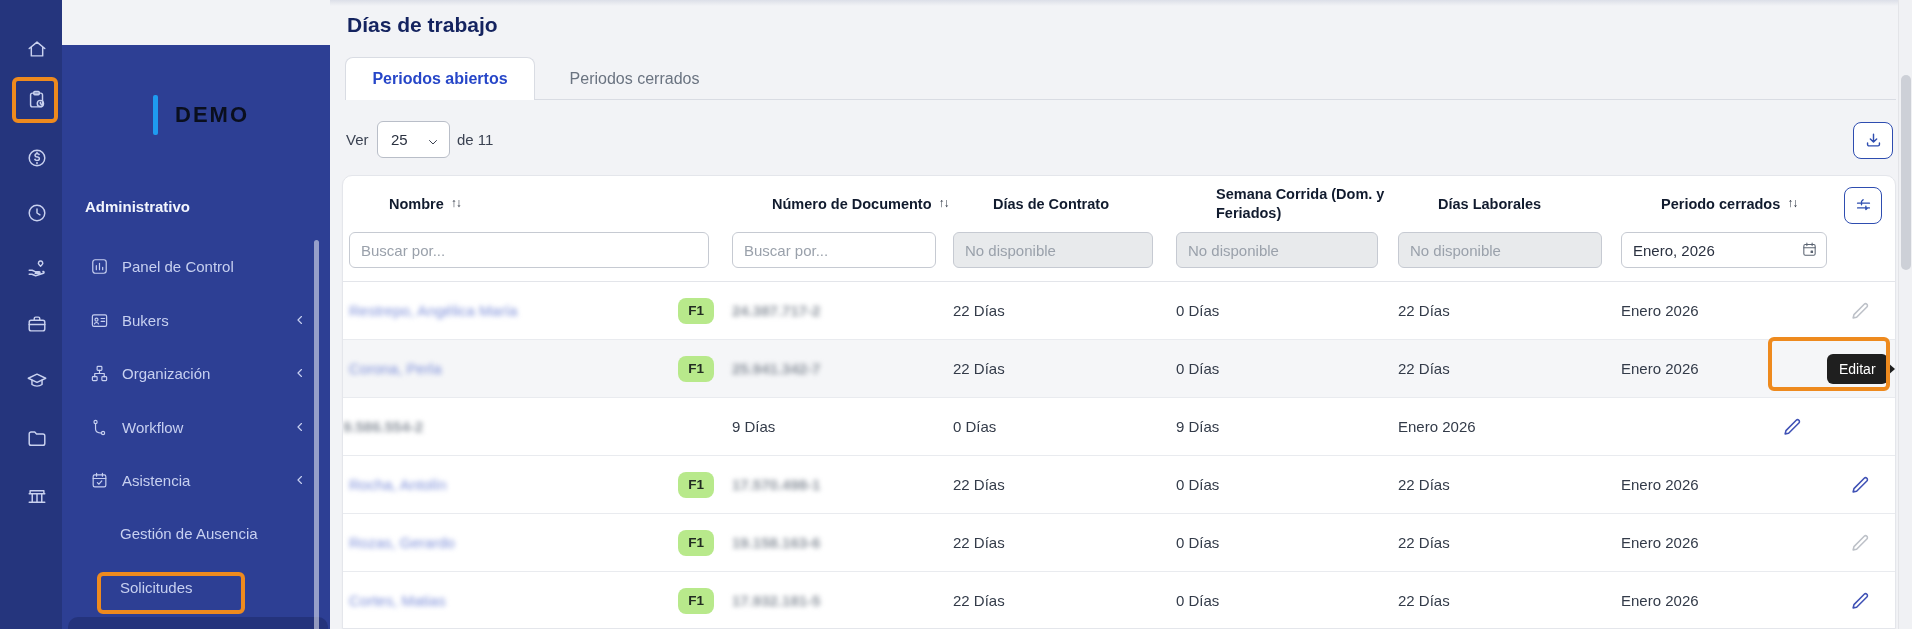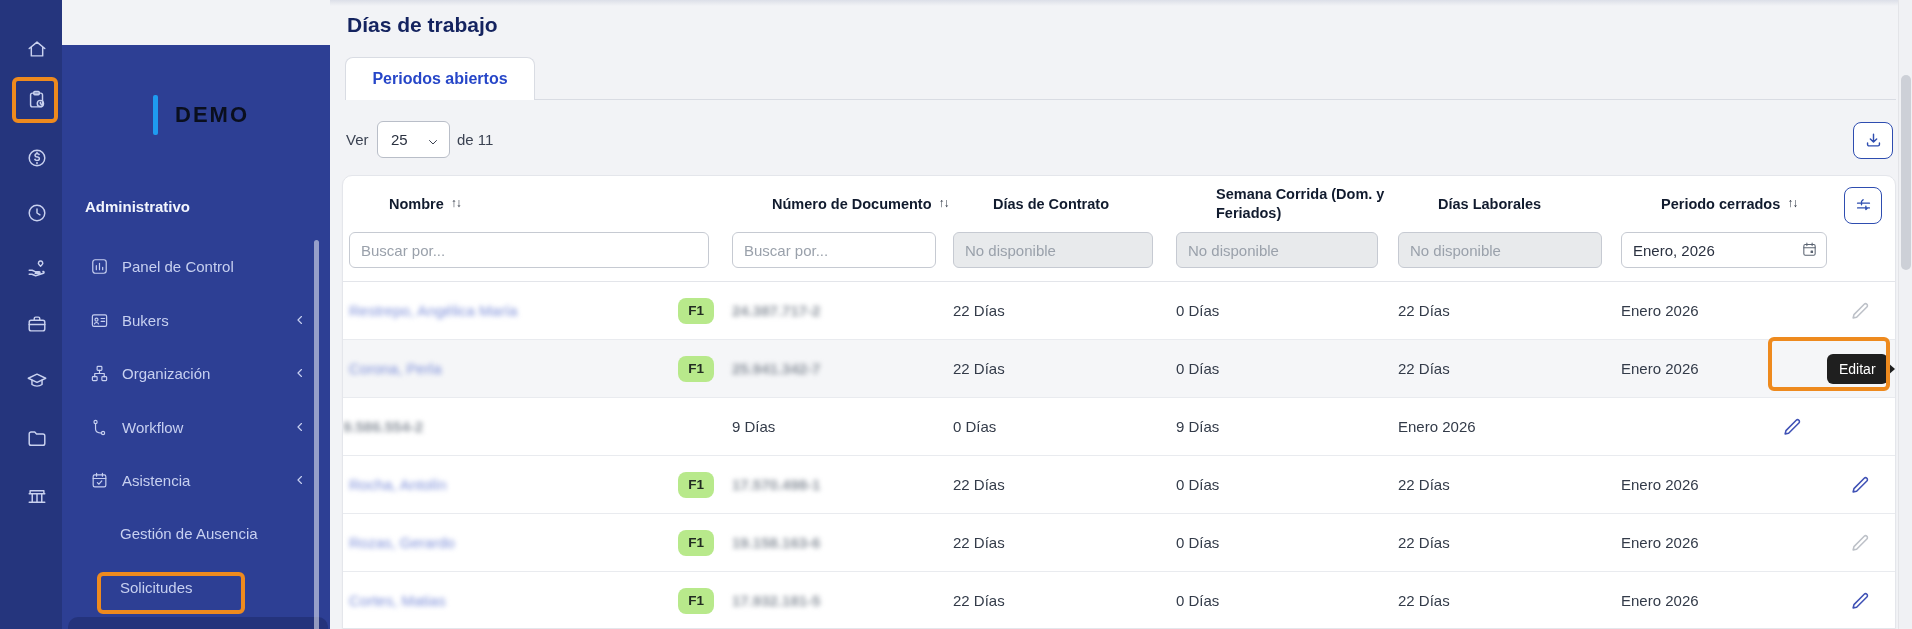--- a/index.html
+++ b/index.html
@@ -208,20 +208,21 @@
     <span>Sueldos Diarios</span>
   </div>
   <div class="side-scroll"></div>
 </div>
 
 <div class="main">
   <div class="page-title">Días de trabajo</div>
 
   <div class="tabbar-line"></div>
   <div class="tab-active">Periodos abiertos</div>
+  <div class="tab-inactive">Periodos cerrados</div>
 
   <div class="ver-label">Ver</div>
   <div class="pagesize">
     <span>25</span>
     <span class="caret"><svg viewBox="0 0 24 24" width="12" height="12">
           <path d="M5 9l7 7 7-7"></path>
         </svg></span>
   </div>
   <div class="total-label">de 11</div>
 

